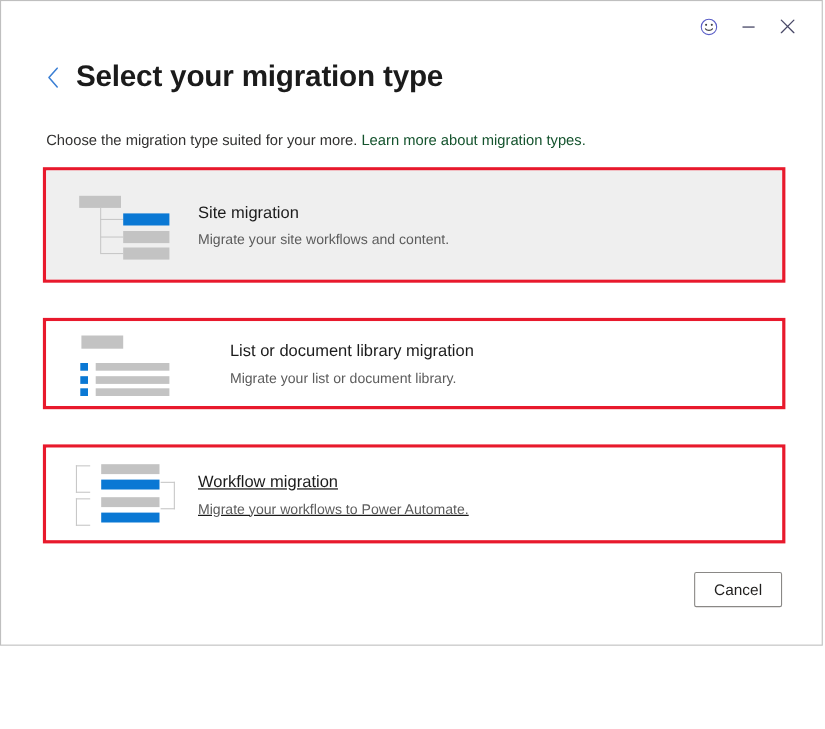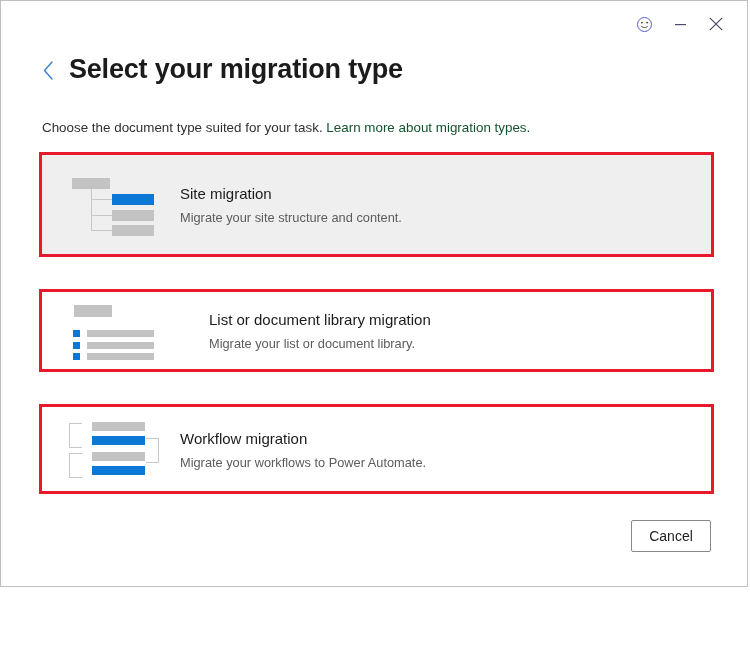--- a/index.html
+++ b/index.html
@@ -132,21 +132,21 @@
   }
   .card-desc {
     font-size: 12.8px;
     color: #5c5c5c;
     line-height: 17px;
   }
 
   
   .card-site     { height: 99px; }
   .card-list     { height: 77px; gap: 29px; }
-  .card-workflow { height: 84px; }
+  .card-workflow { height: 84px; text-decoration: underline; }
 
   
   .ill { position: relative; }
 
   
   .ill-site { width: 84px; height: 54px; }
   .ill-site .root {
     position: absolute; left: 0; top: 0;
     width: 38px; height: 11px; background: #c3c3c3;
   }
@@ -254,41 +254,41 @@
 
   <div class="page-head">
     <span class="back-chevron">
       <svg width="11" height="19" viewBox="0 0 11 19" fill="none">
         <path d="M9 1 L1.5 9.5 L9 18" stroke="#3b7fd4" stroke-width="1.4" stroke-linecap="round" stroke-linejoin="round"></path>
       </svg>
     </span>
     <span class="page-title">Select your migration type</span>
   </div>
 
-  <div class="subtitle"><span>Choose the document type suited for your task. </span><a href="#">Learn more about migration types.</a></div>
+  <div class="subtitle"><span>Choose the migration type suited for your more. </span><a href="#">Learn more about migration types.</a></div>
 
   <div class="cards">
 
     <div class="card-wrap">
       <div class="card card-site selected">
         <div class="card-ill">
           <div class="ill ill-site">
             <div class="root"></div>
             <div class="vline"></div>
             <div class="hline h1"></div>
             <div class="hline h2"></div>
             <div class="hline h3"></div>
             <div class="bar b1"></div>
             <div class="bar b2"></div>
             <div class="bar b3"></div>
           </div>
         </div>
         <div class="card-text">
           <div class="card-title">Site migration</div>
-          <div class="card-desc">Migrate your site structure and content.</div>
+          <div class="card-desc">Migrate your site workflows and content.</div>
         </div>
       </div>
     </div>
 
     <div class="card-wrap">
       <div class="card card-list">
         <div class="card-ill">
           <div class="ill ill-list">
             <div class="hdr"></div>
             <div class="dot d1"></div>

